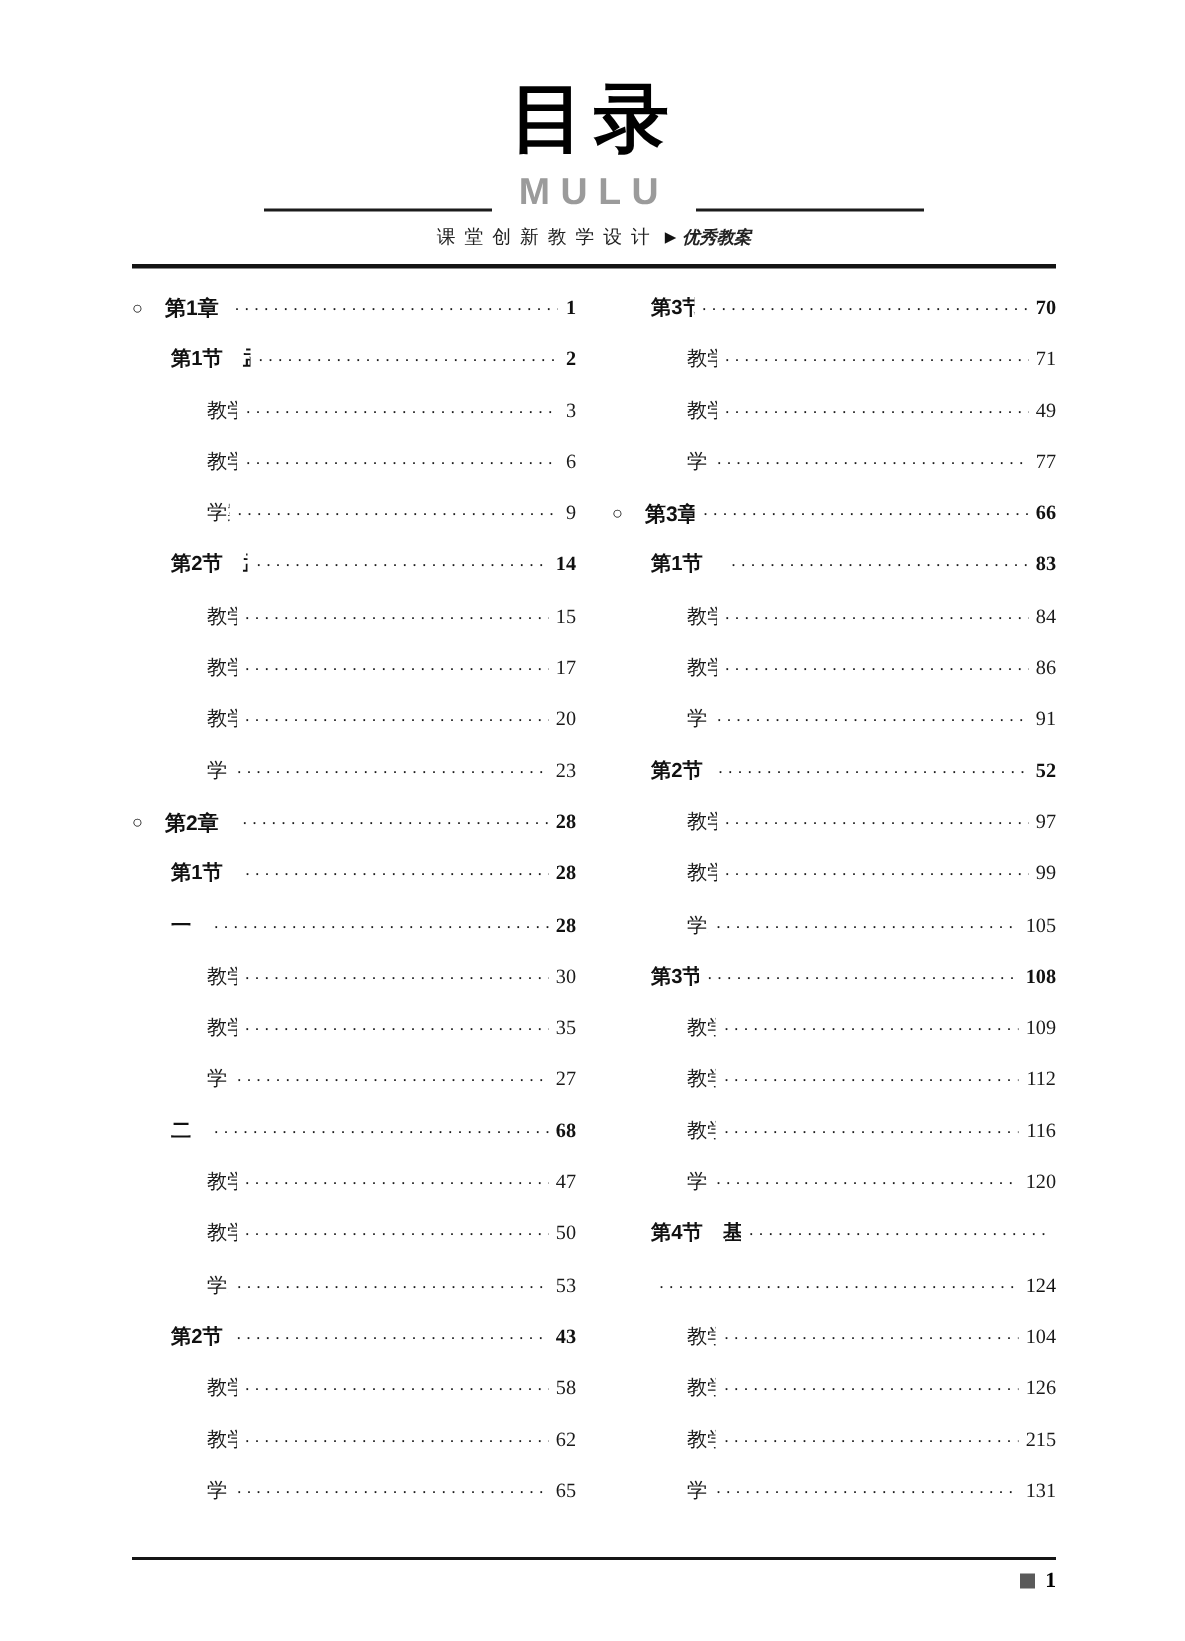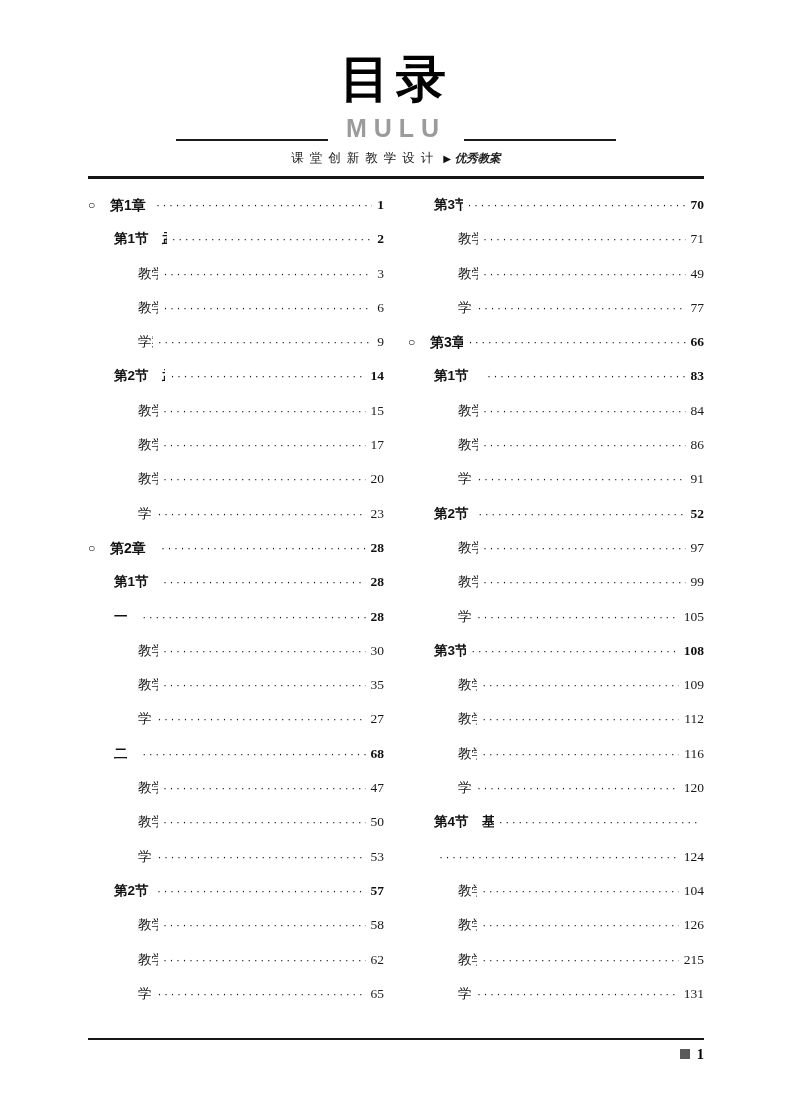--- a/index.html
+++ b/index.html
@@ -295,21 +295,21 @@
             <span class="pagenum">50</span>
           </div>
           <div class="toc-row level-item">
             <span class="entry-title">学案设计</span>
             <span class="dots">························································································································</span>
             <span class="pagenum">53</span>
           </div>
           <div class="toc-row level-section">
             <span class="entry-title">第2节　基因在染色体上</span>
             <span class="dots">························································································································</span>
-            <span class="pagenum">57</span>
+            <span class="pagenum">43</span>
           </div>
           <div class="toc-row level-item">
             <span class="entry-title">教学设计(一)</span>
             <span class="dots">························································································································</span>
             <span class="pagenum">58</span>
           </div>
           <div class="toc-row level-item">
             <span class="entry-title">教学设计(二)</span>
             <span class="dots">························································································································</span>
             <span class="pagenum">62</span>

